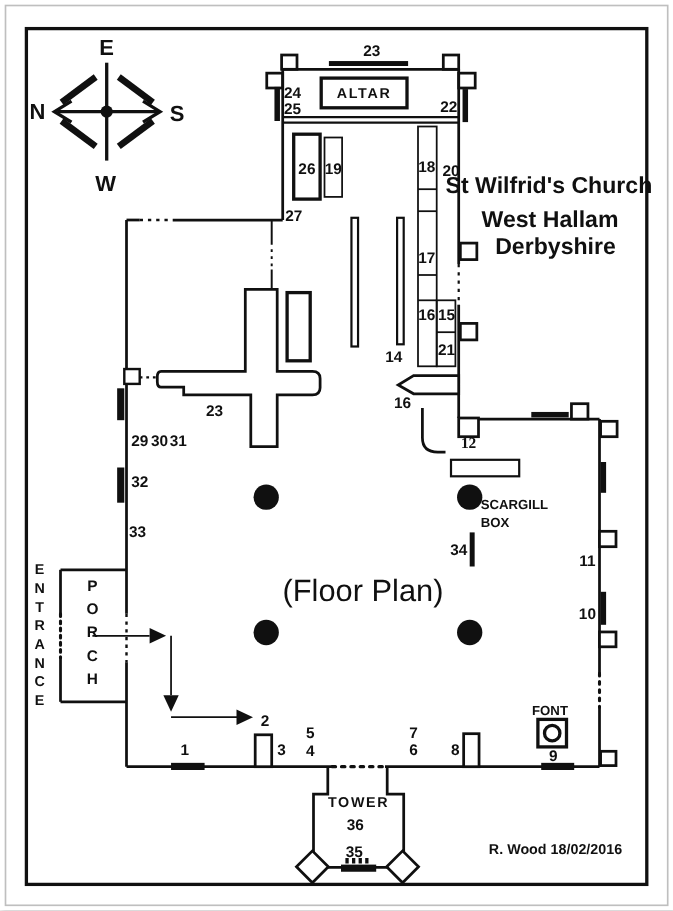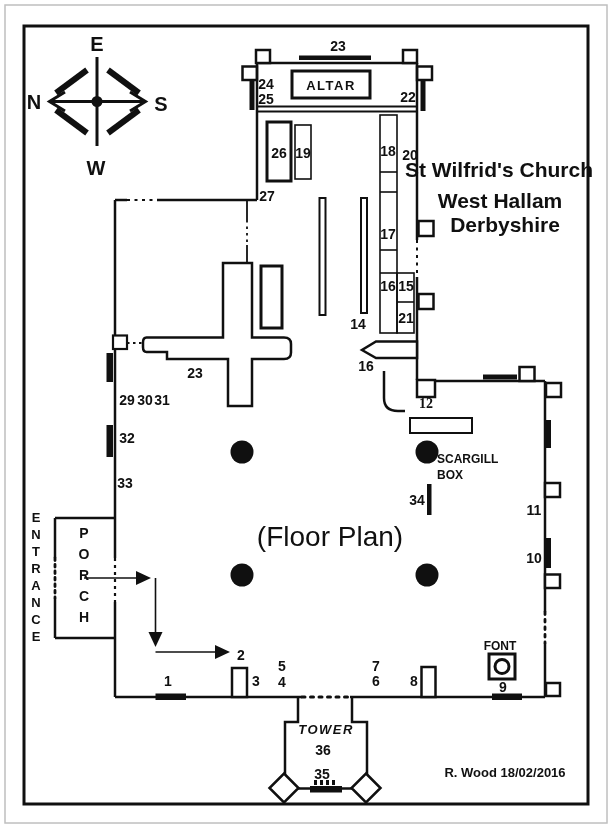--- a/index.html
+++ b/index.html
@@ -247,19 +247,19 @@
       <span class="lbl num" style="left: 241px; top: 655px;">2</span>
       <span class="lbl num" style="left: 168px; top: 681px;">1</span>
       <span class="lbl num" style="left: 256px; top: 681px;">3</span>
       <span class="lbl num" style="left: 282px; top: 666px;">5</span>
       <span class="lbl num" style="left: 282px; top: 682px;">4</span>
       <span class="lbl num" style="left: 376px; top: 666px;">7</span>
       <span class="lbl num" style="left: 376px; top: 681px;">6</span>
       <span class="lbl num" style="left: 414px; top: 681px;">8</span>
       <span class="lbl smallbold" style="left: 500px; top: 646px;">FONT</span>
       <span class="lbl num" style="left: 503px; top: 687px;">9</span>
-      <span class="lbl room" style="left: 326px; top: 729px; font-style: italic;">TOWER</span>
+      <span class="lbl room" style="left: 326px; top: 729px;">TOWER</span>
       <span class="lbl num" style="left: 323px; top: 750px;">36</span>
       <span class="lbl num" style="left: 322px; top: 774px;">35</span>
       <span class="lbl credit" style="left: 505px; top: 772px;">R. Wood 18/02/2016</span>
     </div>
 
 </div>
 
 </body></html>

